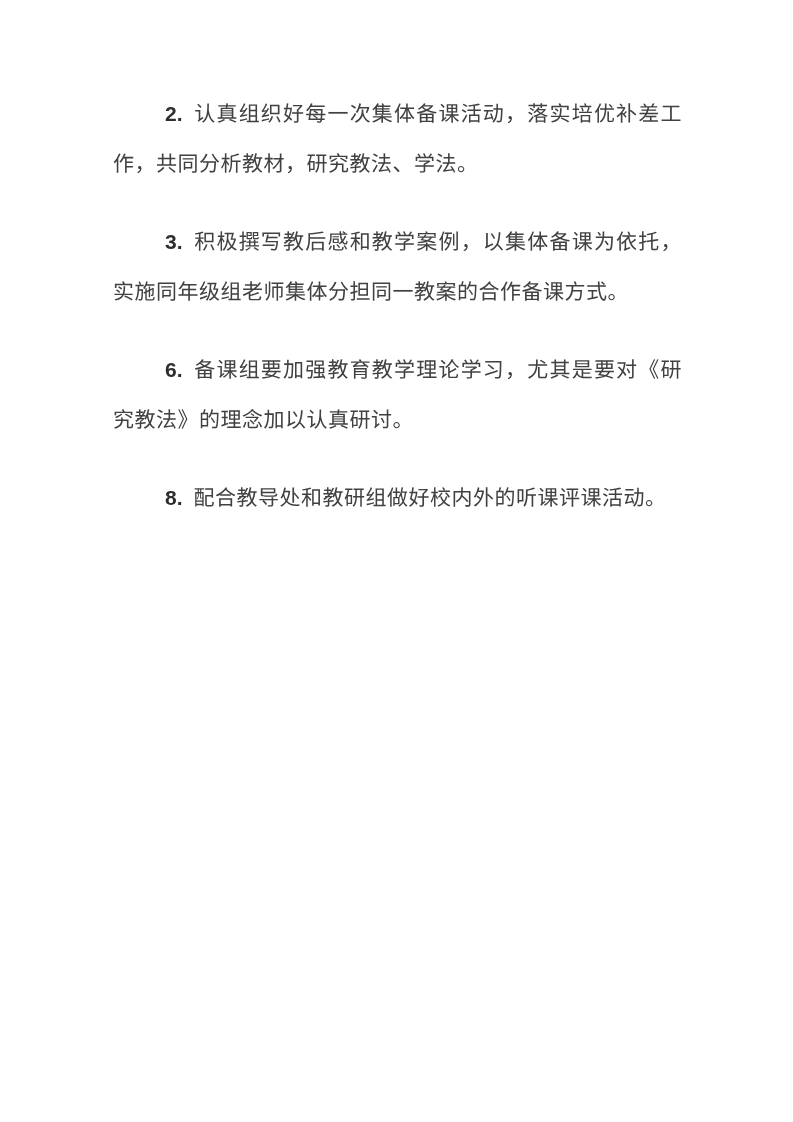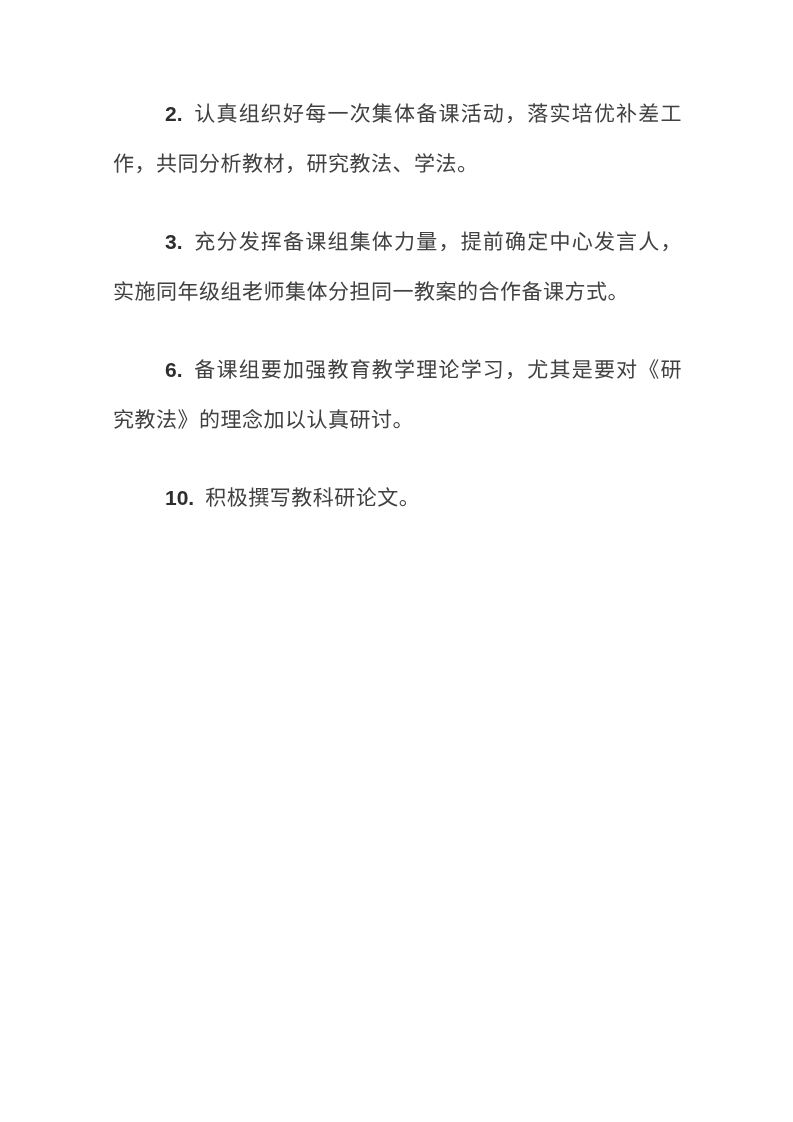--- a/index.html
+++ b/index.html
@@ -37,24 +37,24 @@
     margin-right: 11px;
   }
 </style>
 </head>
 <body>
 
 <div class="page">
   <div class="doc-body">
   <p class="para"><span class="num">2.</span><span class="txt">认真组织好每一次集体备课活动，落实培优补差工作，共同分析教材，研究教法、学法。</span></p>
 
-  <p class="para"><span class="num">3.</span><span class="txt">充分发挥备课组集体力量，提前确定中心发言人，实施同年级组老师集体分担同一教案的合作备课方式。</span></p>
+  <p class="para"><span class="num">3.</span><span class="txt">积极撰写教后感和教学案例，以集体备课为依托，实施同年级组老师集体分担同一教案的合作备课方式。</span></p>
 
 
 
   <p class="para"><span class="num">6.</span><span class="txt">备课组要加强教育教学理论学习，尤其是要对《研究教法》的理念加以认真研讨。</span></p>
 
 
+  <p class="para"><span class="num">8.</span><span class="txt">配合教导处和教研组做好校内外的听课评课活动。</span></p>
 
 
-  <p class="para"><span class="num">10.</span><span class="txt">积极撰写教科研论文。</span></p>
 </div>
 </div>
 
 </body></html>

